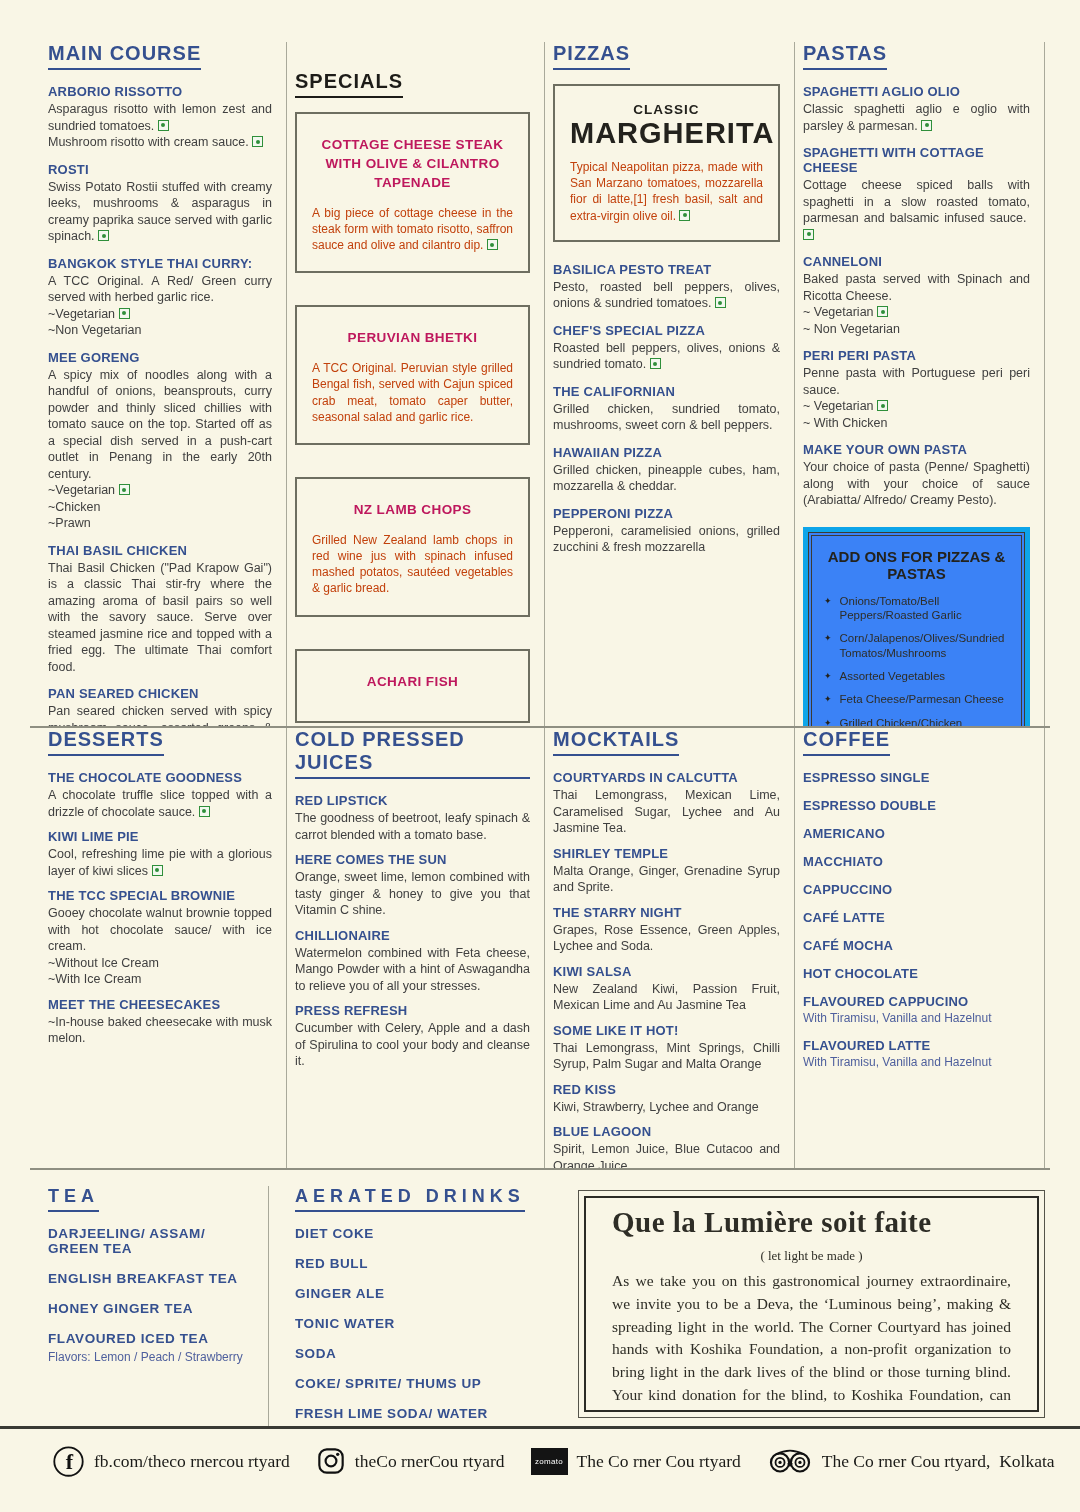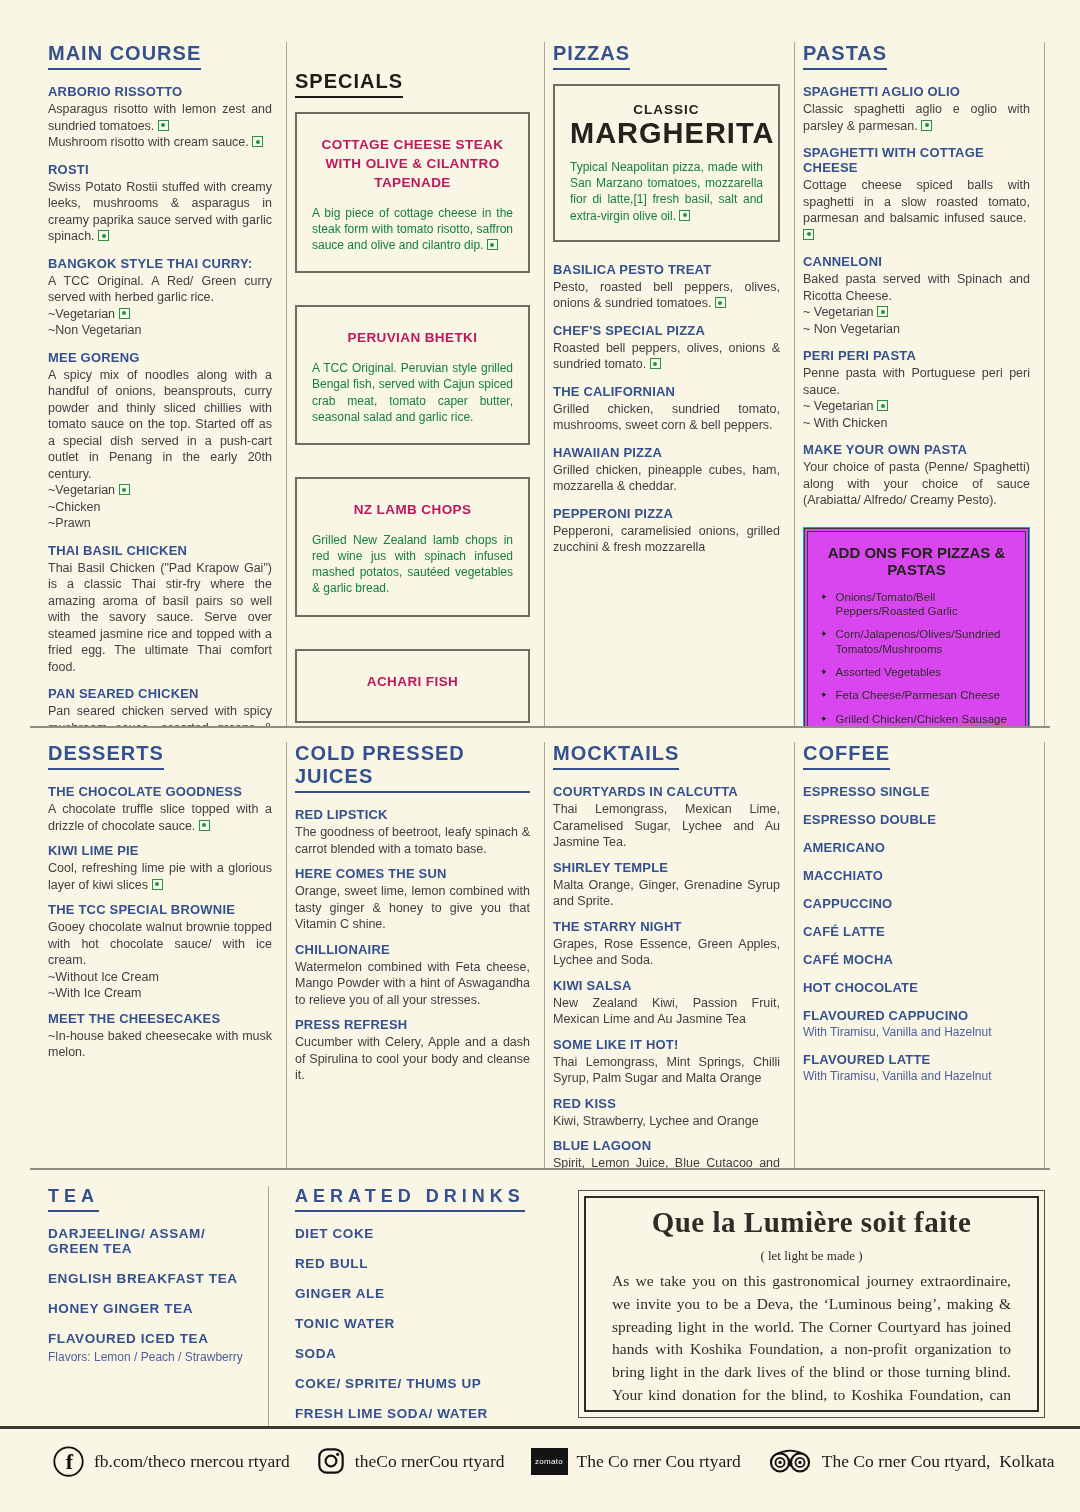--- a/index.html
+++ b/index.html
@@ -5,21 +5,21 @@
   * { margin:0; padding:0; box-sizing:border-box; }
   html,body { background:#e8e8e0; }
   .page {
     position:relative; width:1080px; height:1512px; margin:0 auto;
     background:#f9f6e6; overflow:hidden;
     font-family:"Liberation Sans", sans-serif; color:#4e5f9d;
   }
   
   .row { display:grid; padding-left:40px; padding-right:35px; overflow:hidden; }
   .row1 { grid-template-columns:247px 258px 250px 250px; height:726px; padding-top:42px; }
-  .row2 { grid-template-columns:247px 258px 250px 250px; height:440px; padding-top:14px; }
+  .row2 { grid-template-columns:247px 258px 250px 250px; height:440px; }
   .row3 { grid-template-columns:228px 300px 477px; height:256px; padding-top:16px; }
   .col  { padding:0 14px 10px 8px; border-right:1px solid #a9a99a; min-width:0; }
   .row3 .col { border-right:none; }
   .row3 .aerated-col { border-left:1px solid #a9a99a; padding-left:26px; }
   .row3 .charity-col { padding:0 0 0 10px; }
   .rule { border:none; }
   .rule.gray { height:2px; background:#8f8f82; margin:0 30px; }
   .rule.dark { height:3px; background:#3a3a34; }
   
   .sec-title {
@@ -41,43 +41,43 @@
   .simple-list .item-name { margin:0 0 13px; }
   .simple-list .menu-item .item-sub { margin:-11px 0 13px; font-size:12px; color:#4e5f9d; }
   .tea-list .item-name, .aer-list .item-name { font-size:13.5px; letter-spacing:.6px; margin-bottom:15px; }
   .tea-list .item-sub { font-size:10.5px; color:#6b79a8; }
   
   .spec-box { border:1px solid #6e6e60; margin-bottom:32px; background:#f9f6e6;
               box-shadow:inset 0 0 0 1px #d9d6c2; }
   .spec-inner { border:1px solid #6e6e60; padding:16px 15px 18px; }
   .spec-title { font-size:13.5px; font-weight:700; color:#be185d; text-align:center;
                 letter-spacing:.4px; margin:6px 0 12px; line-height:1.4; }
-  .spec-desc { font-size:12px; line-height:1.35; color:#15803d; text-align:justify; }
+  .spec-desc { font-size:12px; line-height:1.35; color:#c2410c; text-align:justify; }
   .feat .spec-inner { padding:12px 15px 16px; }
   .feat-kicker { font-size:13.5px; font-weight:700; color:#23221d; text-align:center; letter-spacing:1px; margin-top:4px; }
   .feat-title  { font-size:29px; font-weight:700; color:#23221d; text-align:center; letter-spacing:1px; margin-bottom:9px; }
   .feat { margin-bottom:20px; }
   
-  .addons-box { border:1px solid #0ea5e9; padding:3px; margin-top:18px;
-                box-shadow:0 0 0 1px #3c3b33 inset; background:#d946ef; }
+  .addons-box { border:5px solid #0ea5e9; padding:3px; margin-top:18px;
+                box-shadow:0 0 0 1px #3c3b33 inset; background:#3b82f6; }
   .addons-inner { border:1px solid #3c3b33; padding:12px 12px 14px; }
   .addons-title { font-size:15px; font-weight:700; color:#23221d; text-align:center; margin-bottom:12px; }
   .addons-list { list-style:none; }
   .addon-item { display:flex; gap:8px; font-size:11.5px; color:#2e2d27; line-height:1.25; margin-bottom:9px; }
   .diamond { font-size:9px; color:#23221d; line-height:1.6; }
   
   .veg { display:inline-block; width:11px; height:11px; border:1.5px solid #2f8f3a;
          background:#f2f8ee; position:relative; vertical-align:-1px; }
   .veg::after { content:""; position:absolute; left:50%; top:50%; width:4px; height:4px;
                 border-radius:50%; background:#2f8f3a; transform:translate(-50%,-50%); }
   
   .charity-outer { border:1px solid #55544a; padding:5px 5px; width:467px; height:228px; margin-top:4px; }
   .charity-inner { border:2px solid #2c2b25; height:100%; padding:8px 26px 10px; overflow:hidden;
                    font-family:"Liberation Serif", serif; color:#2e2d26; }
-  .charity-title { font-size:29px; font-weight:700; text-align:center; letter-spacing:.5px; }
+  .charity-title { font-size:29px; font-weight:700; letter-spacing:.5px; }
   .charity-sub { font-size:13px; text-align:center; margin:9px 0 6px; }
   .charity-body { font-size:15.5px; line-height:1.47; text-align:justify; }
   
   .footer { height:64px; display:flex; align-items:center; gap:26px; padding:0 0 0 52px;
             font-family:"Liberation Serif", serif; color:#1b1b18; background:#f9f6e6; }
   .social { display:flex; align-items:center; gap:9px; font-size:17.5px; white-space:pre; }
   .zomato-badge { display:inline-flex; align-items:center; justify-content:center;
                   width:37px; height:27px; background:#141414; color:#fff;
                   font-family:"Liberation Sans", sans-serif; font-size:8px; letter-spacing:.3px; }
   svg.icon { display:block; }

